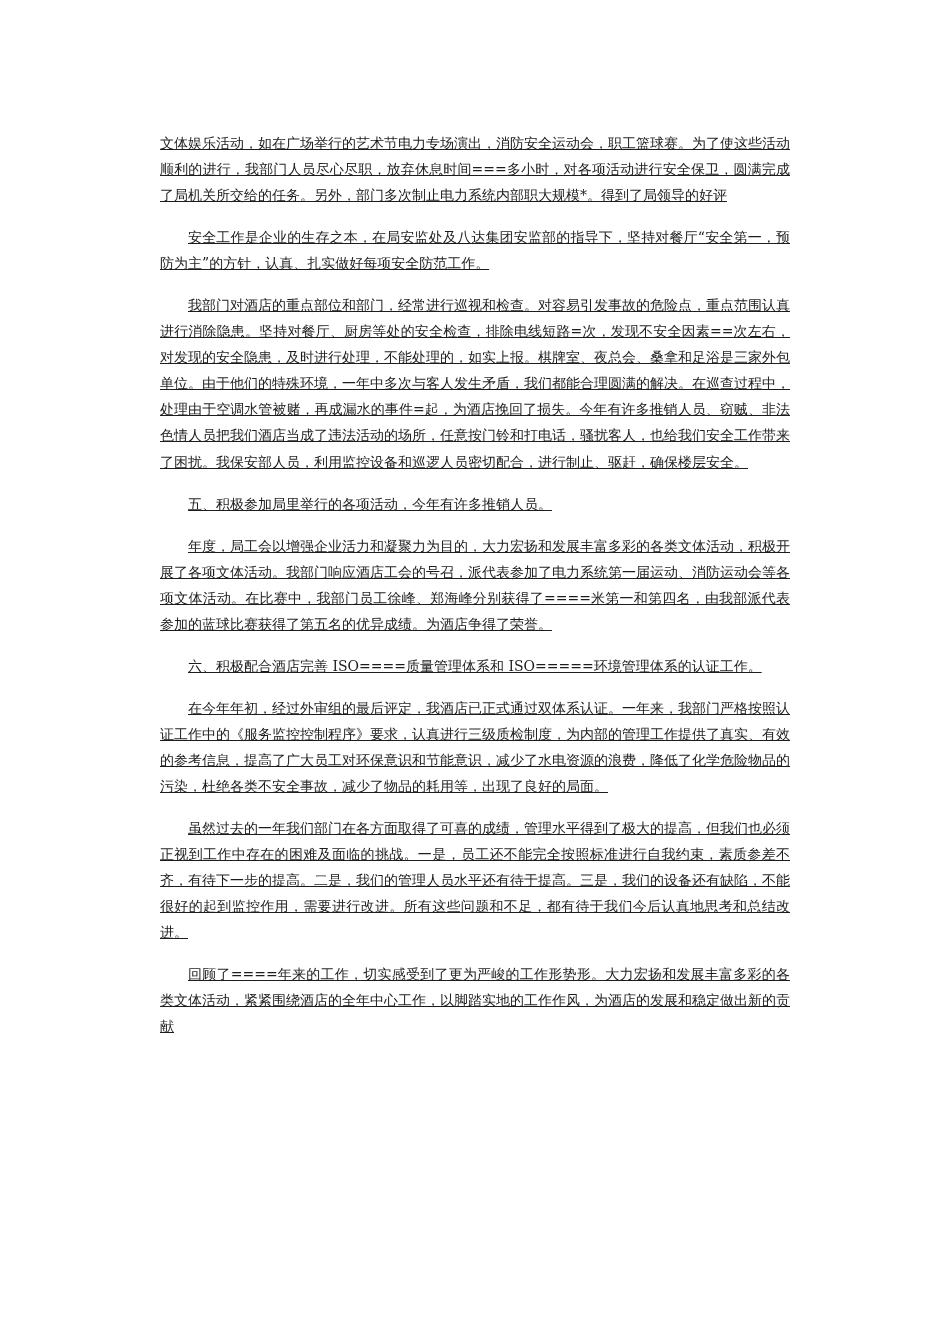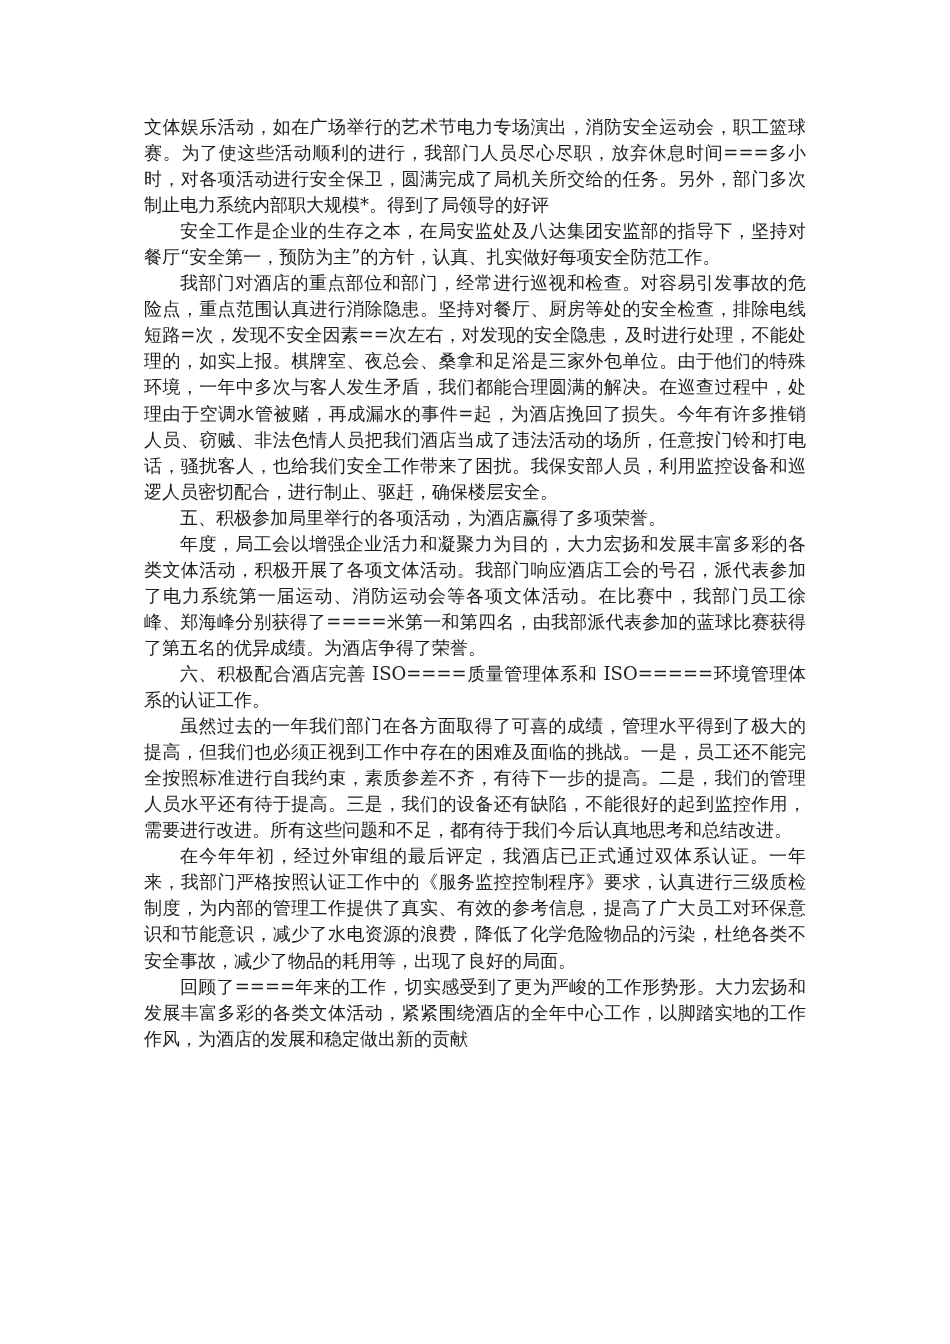--- a/index.html
+++ b/index.html
@@ -23,49 +23,50 @@
     background: #ffffff;
     overflow: hidden;
   }
   .doc-body {
     position: absolute;
     left: 144px;
     top: 114px;
     width: 662px;
   }
   p.para {
-    margin: 0;
+    margin: 16px;
     padding: 0;
-    font-size: 18px;
+    font-size: 14px;
     line-height: 26.05px;
     color: #1d1d1d;
     text-align: justify;
     text-justify: inter-ideograph;
     text-align-last: left;
     letter-spacing: 0px;
     word-break: break-all;
     font-family: "DejaVu Serif", "Liberation Serif", serif;
+    text-decoration: underline;
   }
   p.indent {
     text-indent: 2em;
   }
   p.noindent {
     text-indent: 0em;
   }
 </style>
 </head>
 <body>
 
 <div class="page">
   <div class="doc-body">
 
     <p class="para noindent">文体娱乐活动，如在广场举行的艺术节电力专场演出，消防安全运动会，职工篮球赛。为了使这些活动顺利的进行，我部门人员尽心尽职，放弃休息时间===多小时，对各项活动进行安全保卫，圆满完成了局机关所交给的任务。另外，部门多次制止电力系统内部职大规模*。得到了局领导的好评</p>
     <p class="para indent">安全工作是企业的生存之本，在局安监处及八达集团安监部的指导下，坚持对餐厅“安全第一，预防为主”的方针，认真、扎实做好每项安全防范工作。</p>
     <p class="para indent">我部门对酒店的重点部位和部门，经常进行巡视和检查。对容易引发事故的危险点，重点范围认真进行消除隐患。坚持对餐厅、厨房等处的安全检查，排除电线短路=次，发现不安全因素==次左右，对发现的安全隐患，及时进行处理，不能处理的，如实上报。棋牌室、夜总会、桑拿和足浴是三家外包单位。由于他们的特殊环境，一年中多次与客人发生矛盾，我们都能合理圆满的解决。在巡查过程中，处理由于空调水管被赌，再成漏水的事件=起，为酒店挽回了损失。今年有许多推销人员、窃贼、非法色情人员把我们酒店当成了违法活动的场所，任意按门铃和打电话，骚扰客人，也给我们安全工作带来了困扰。我保安部人员，利用监控设备和巡逻人员密切配合，进行制止、驱赶，确保楼层安全。</p>
-    <p class="para indent">五、积极参加局里举行的各项活动，为酒店赢得了多项荣誉。</p>
+    <p class="para indent">五、积极参加局里举行的各项活动，今年有许多推销人员。</p>
     <p class="para indent">年度，局工会以增强企业活力和凝聚力为目的，大力宏扬和发展丰富多彩的各类文体活动，积极开展了各项文体活动。我部门响应酒店工会的号召，派代表参加了电力系统第一届运动、消防运动会等各项文体活动。在比赛中，我部门员工徐峰、郑海峰分别获得了====米第一和第四名，由我部派代表参加的蓝球比赛获得了第五名的优异成绩。为酒店争得了荣誉。</p>
     <p class="para indent">六、积极配合酒店完善 ISO====质量管理体系和 ISO=====环境管理体系的认证工作。</p>
+    <p class="para indent">在今年年初，经过外审组的最后评定，我酒店已正式通过双体系认证。一年来，我部门严格按照认证工作中的《服务监控控制程序》要求，认真进行三级质检制度，为内部的管理工作提供了真实、有效的参考信息，提高了广大员工对环保意识和节能意识，减少了水电资源的浪费，降低了化学危险物品的污染，杜绝各类不安全事故，减少了物品的耗用等，出现了良好的局面。</p>
     <p class="para indent">虽然过去的一年我们部门在各方面取得了可喜的成绩，管理水平得到了极大的提高，但我们也必须正视到工作中存在的困难及面临的挑战。一是，员工还不能完全按照标准进行自我约束，素质参差不齐，有待下一步的提高。二是，我们的管理人员水平还有待于提高。三是，我们的设备还有缺陷，不能很好的起到监控作用，需要进行改进。所有这些问题和不足，都有待于我们今后认真地思考和总结改进。</p>
-    <p class="para indent">在今年年初，经过外审组的最后评定，我酒店已正式通过双体系认证。一年来，我部门严格按照认证工作中的《服务监控控制程序》要求，认真进行三级质检制度，为内部的管理工作提供了真实、有效的参考信息，提高了广大员工对环保意识和节能意识，减少了水电资源的浪费，降低了化学危险物品的污染，杜绝各类不安全事故，减少了物品的耗用等，出现了良好的局面。</p>
     <p class="para indent">回顾了====年来的工作，切实感受到了更为严峻的工作形势形。大力宏扬和发展丰富多彩的各类文体活动，紧紧围绕酒店的全年中心工作，以脚踏实地的工作作风，为酒店的发展和稳定做出新的贡献</p>
 
   </div>
 </div>
 
 </body></html>

